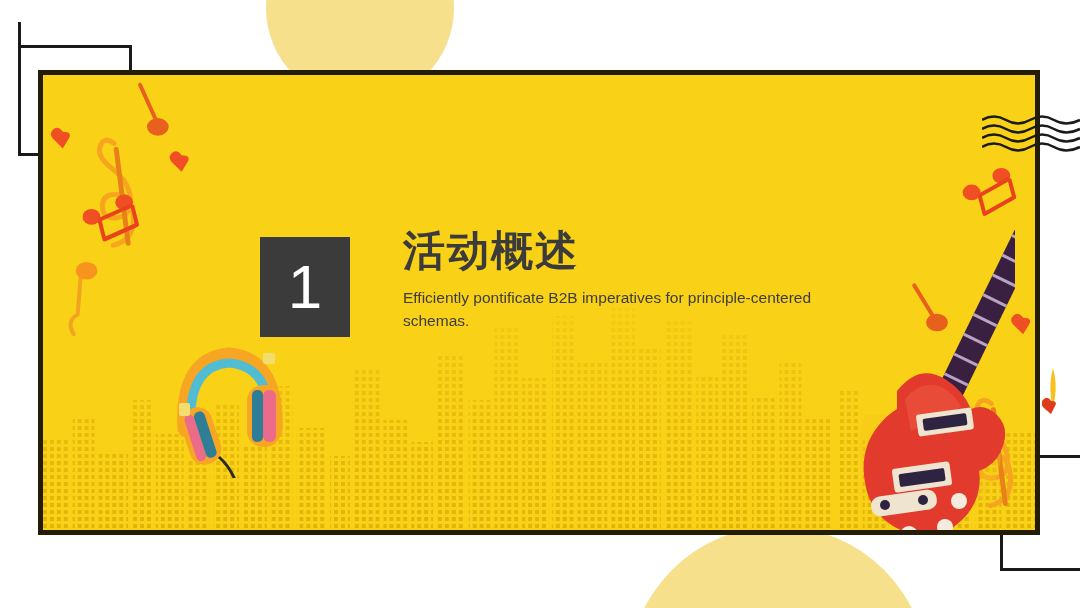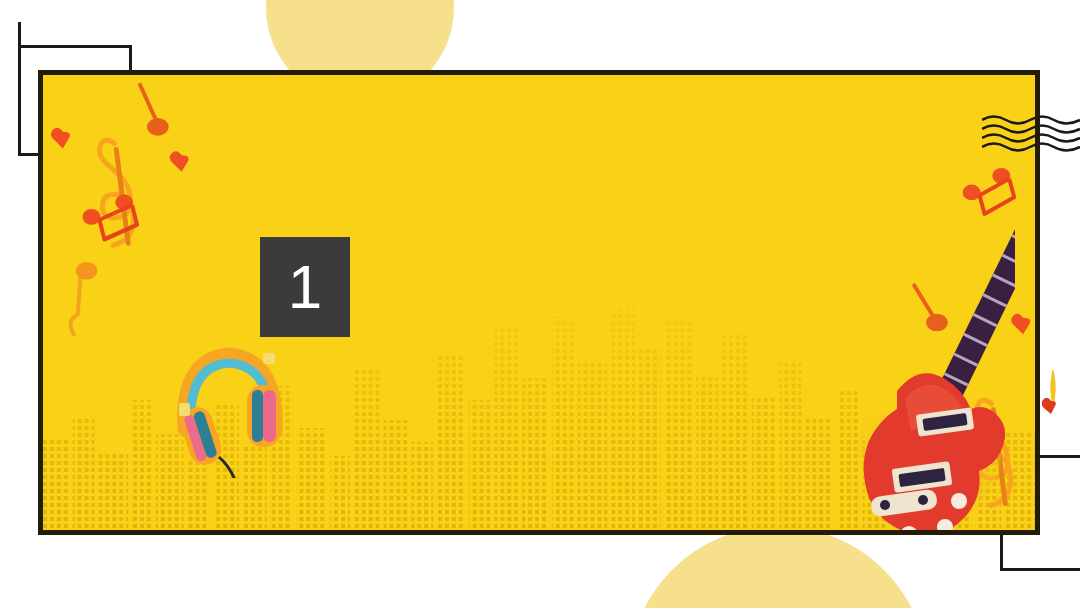--- a/index.html
+++ b/index.html
@@ -336,20 +336,24 @@
           <circle cx="114" cy="286" r="8"></circle>
           <circle cx="100" cy="312" r="8"></circle>
           <circle cx="64" cy="320" r="9"></circle>
         </g>
       </svg>
 
       <div id="number-box">
         <span id="number-value">1</span>
       </div>
 
+      <div id="heading-block">
+        <h1 id="title-cn">活动概述</h1>
+        <p id="subtitle-en">Efficiently pontificate B2B imperatives for principle-centered schemas.</p>
+      </div>
 
     </div>
   </div>
 
   <svg id="sound-waves" viewBox="0 0 98 42">
     <g fill="none" stroke="#1a1a1a" stroke-width="2.6">
       <path d="M0 8 q12 -7 24 0 t24 0 t24 0 t26 0"></path>
       <path d="M0 17 q12 -7 24 0 t24 0 t24 0 t26 0"></path>
       <path d="M0 26 q12 -7 24 0 t24 0 t24 0 t26 0"></path>
       <path d="M0 35 q12 -7 24 0 t24 0 t24 0 t26 0"></path>

